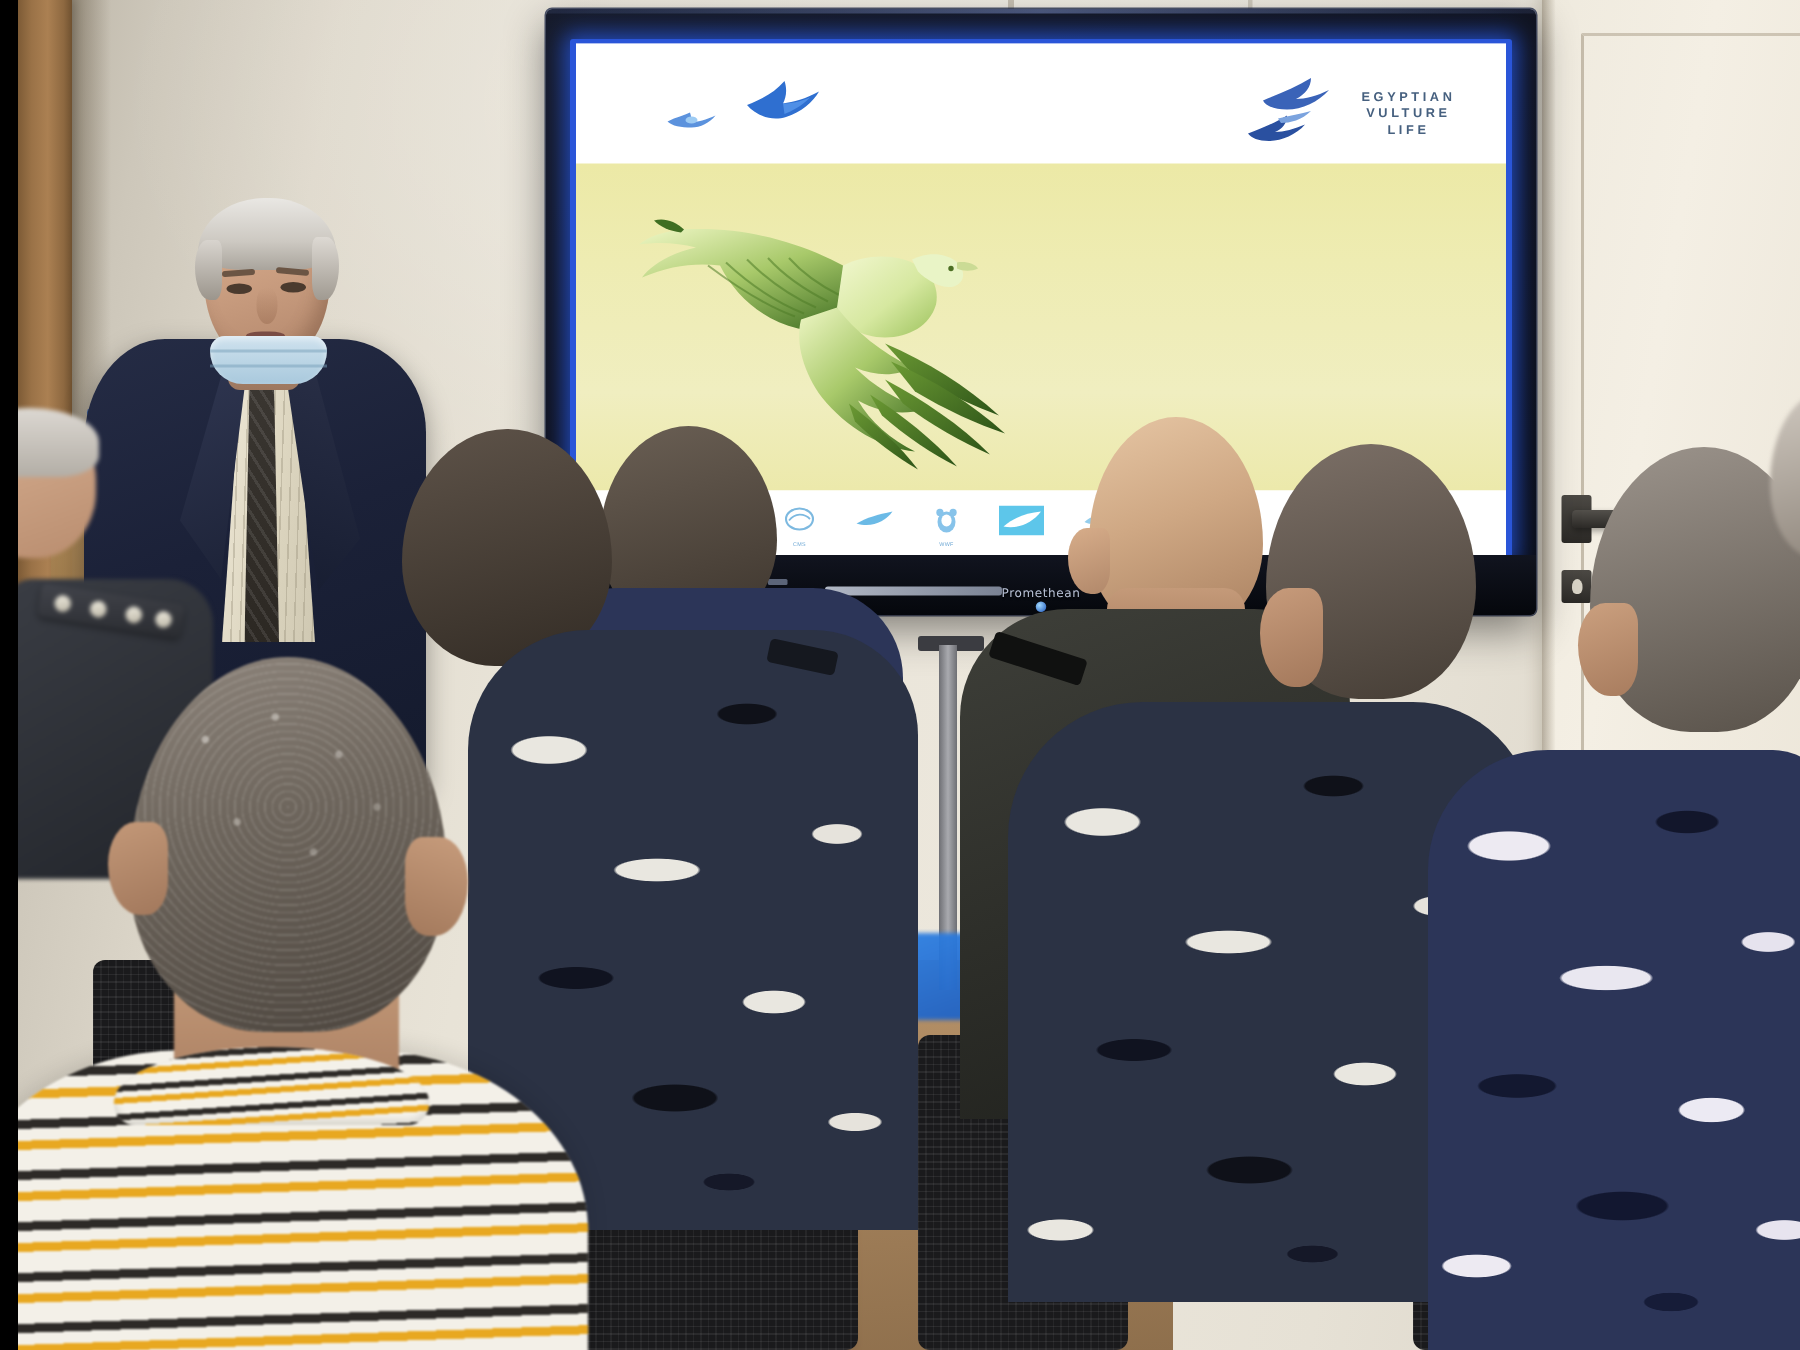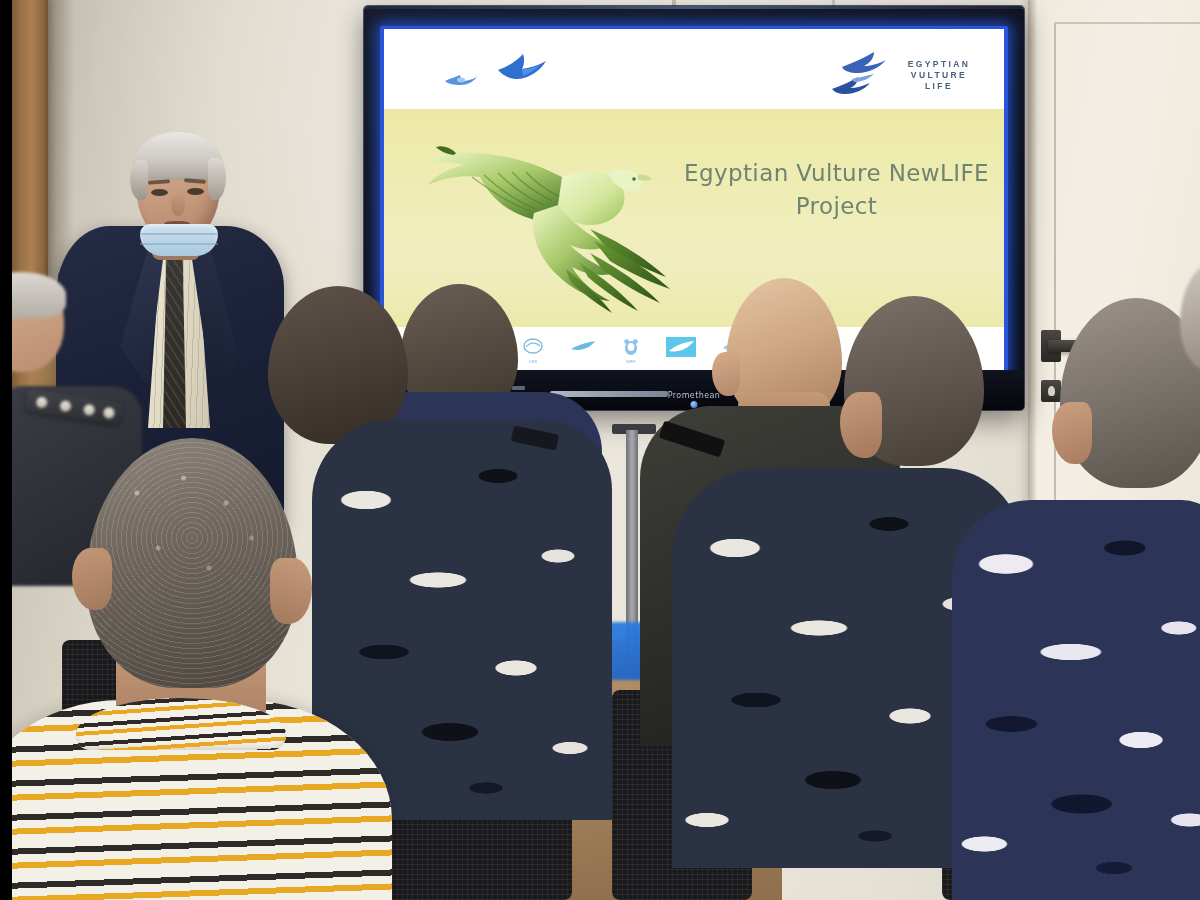--- a/index.html
+++ b/index.html
@@ -560,24 +560,20 @@
             <path d="M178 104 C206 116 232 132 254 152 C238 146 216 136 196 124 Z"></path>
             <path d="M182 116 C210 128 236 144 258 164 C240 158 218 148 198 136 Z"></path>
             <path d="M178 128 C204 142 228 158 248 178 C230 170 208 158 190 144 Z"></path>
             <path d="M168 138 C190 152 210 168 226 186 C210 178 192 166 176 152 Z"></path>
             <path d="M154 144 C172 158 188 172 200 188 C186 180 170 168 158 156 Z"></path>
           </g>
 
           <path d="M44 28 C38 22 30 20 24 22 C28 26 34 29 42 30 Z" fill="#3f6e22"></path>
         </svg>
 
-        <div class="slide-title">
-          <div>Egyptian Vulture  NewLIFE</div>
-          <div>Project</div>
-        </div>
 
         <div class="logos">
           <div class="plogo">
             <svg width="22" height="18" viewBox="0 0 22 18">
               <ellipse cx="11" cy="8" rx="9" ry="7" fill="none" stroke="#6fb2dd" stroke-width="1.4"></ellipse>
               <path d="M4 9 C8 4 14 4 18 8" fill="none" stroke="#6fb2dd" stroke-width="1.2"></path>
             </svg>
             <span class="cap">CMS</span>
           </div>
           <div class="plogo">

